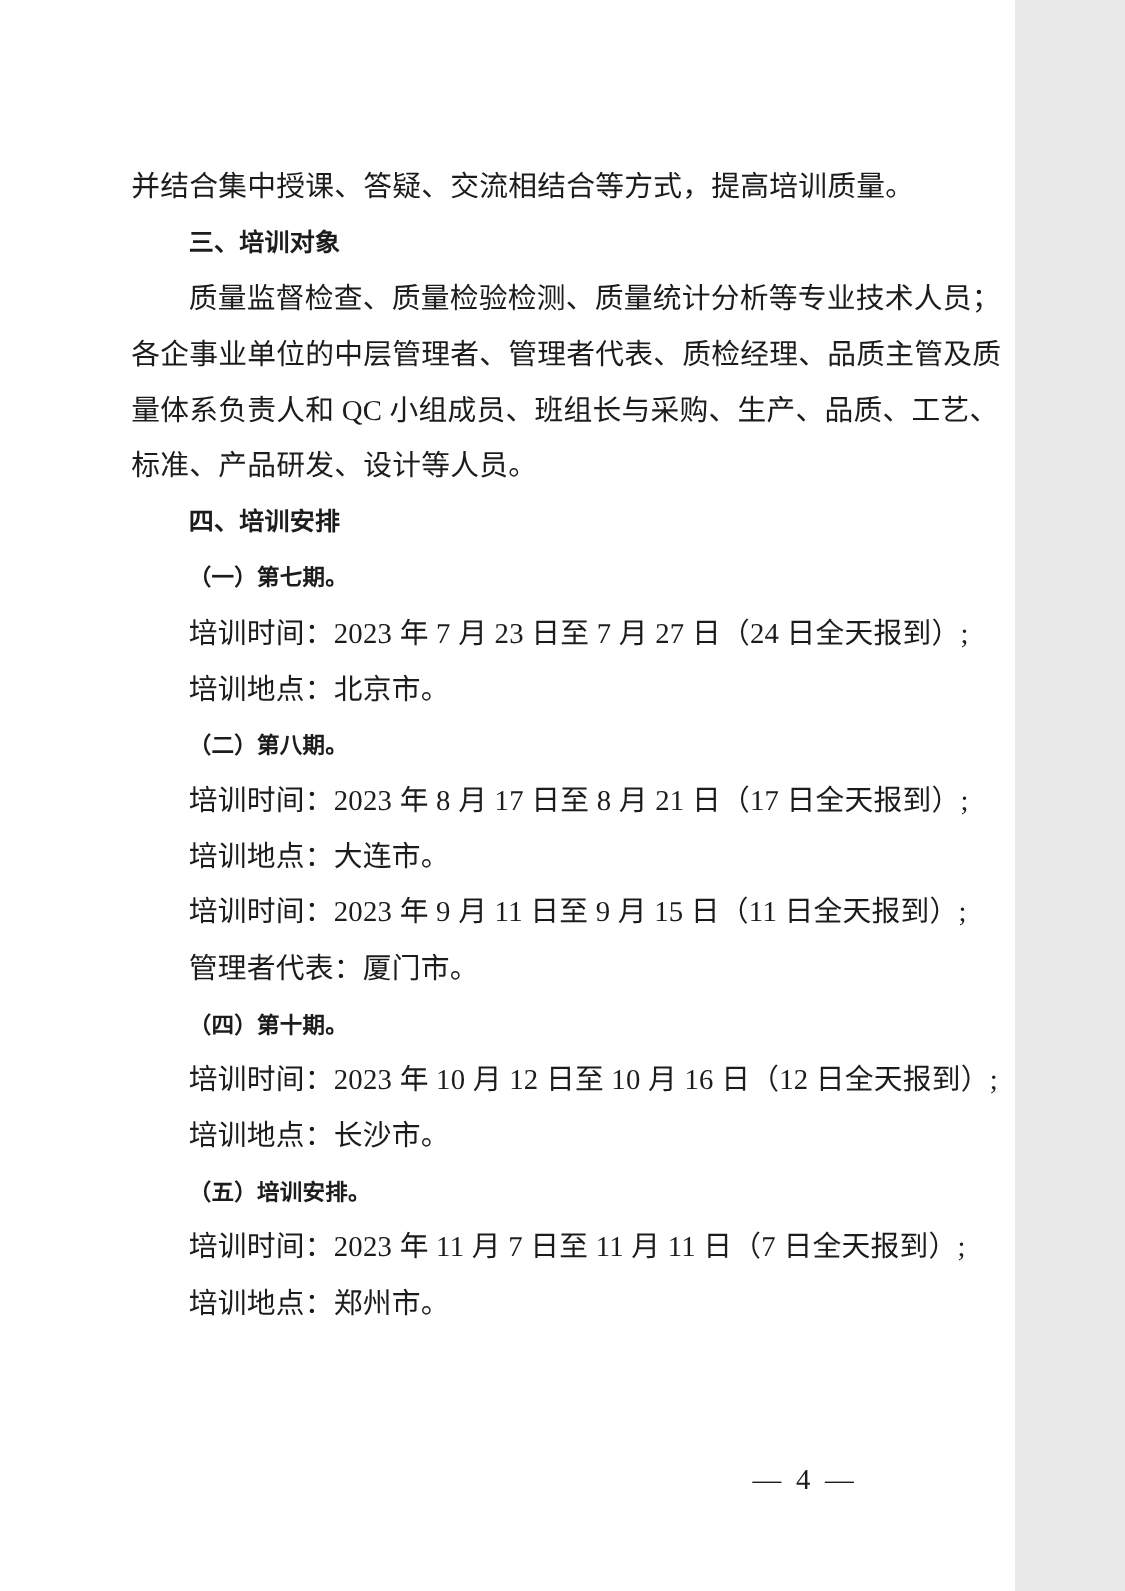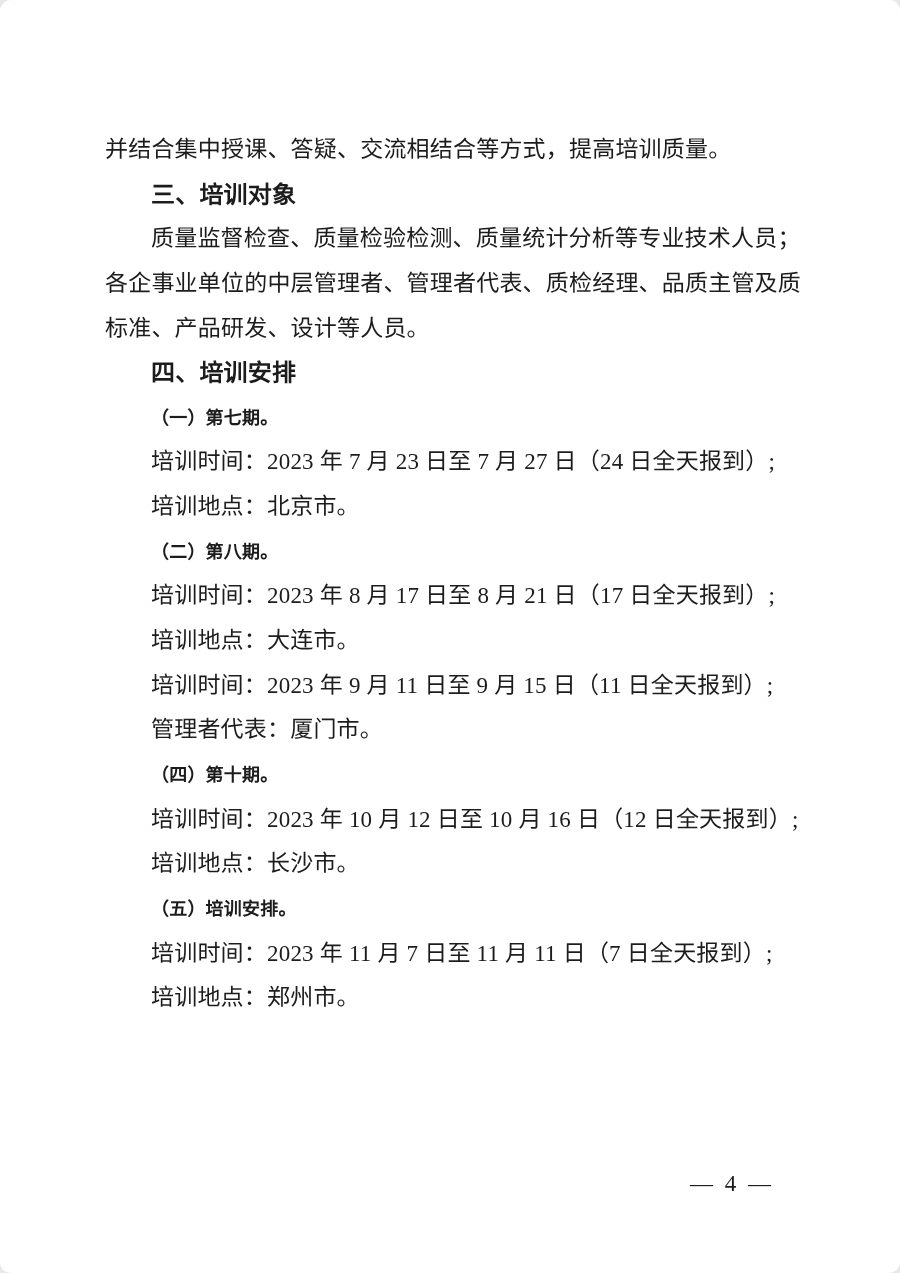--- a/index.html
+++ b/index.html
@@ -2,48 +2,47 @@
 <html lang="zh-CN"><head>
 <meta charset="utf-8">
 <style>
   html, body {
     margin: 0;
     padding: 0;
     background: #e8e8e8;
   }
   .page {
     position: relative;
-    width: 900px;
+    width: 812px;
     height: 1273px;
     background: #ffffff;
     overflow: hidden;
     font-family: "Liberation Serif", serif;
     color: #1c1c1c;
-    border-radius: 11px;
   }
   .content {
     position: absolute;
     left: 105px;
     top: 128px;
     width: 700px;
   }
   .line {
     height: 44.65px;
     line-height: 44.65px;
     font-size: 23px;
     letter-spacing: 0.2px;
     white-space: nowrap;
   }
   .indent {
     padding-left: 46px;
   }
   .heading-hei {
     font-weight: bold;
     font-family: "Liberation Sans", sans-serif;
-    font-size: 24px;
+    font-size: 20px;
   }
   .session-title {
     font-weight: bold;
     font-size: 18px;
   }
   .footer {
     position: absolute;
     top: 1170px;
     right: 126px;
     height: 28px;
@@ -58,20 +57,21 @@
 
 <div class="page">
   <div class="content">
 
     <div class="line">并结合集中授课、答疑、交流相结合等方式，提高培训质量。</div>
 
     <div class="line indent heading-hei">三、培训对象</div>
 
     <div class="line indent">质量监督检查、质量检验检测、质量统计分析等专业技术人员；</div>
     <div class="line">各企事业单位的中层管理者、管理者代表、质检经理、品质主管及质</div>
+    <div class="line">量体系负责人和 QC 小组成员、班组长与采购、生产、品质、工艺、</div>
     <div class="line">标准、产品研发、设计等人员。</div>
 
     <div class="line indent heading-hei">四、培训安排</div>
 
     <div class="line indent session-title">（一）第七期。</div>
     <div class="line indent">培训时间：2023 年 7 月 23 日至 7 月 27 日（24 日全天报到）;</div>
     <div class="line indent">培训地点：北京市。</div>
 
     <div class="line indent session-title">（二）第八期。</div>
     <div class="line indent">培训时间：2023 年 8 月 17 日至 8 月 21 日（17 日全天报到）;</div>

